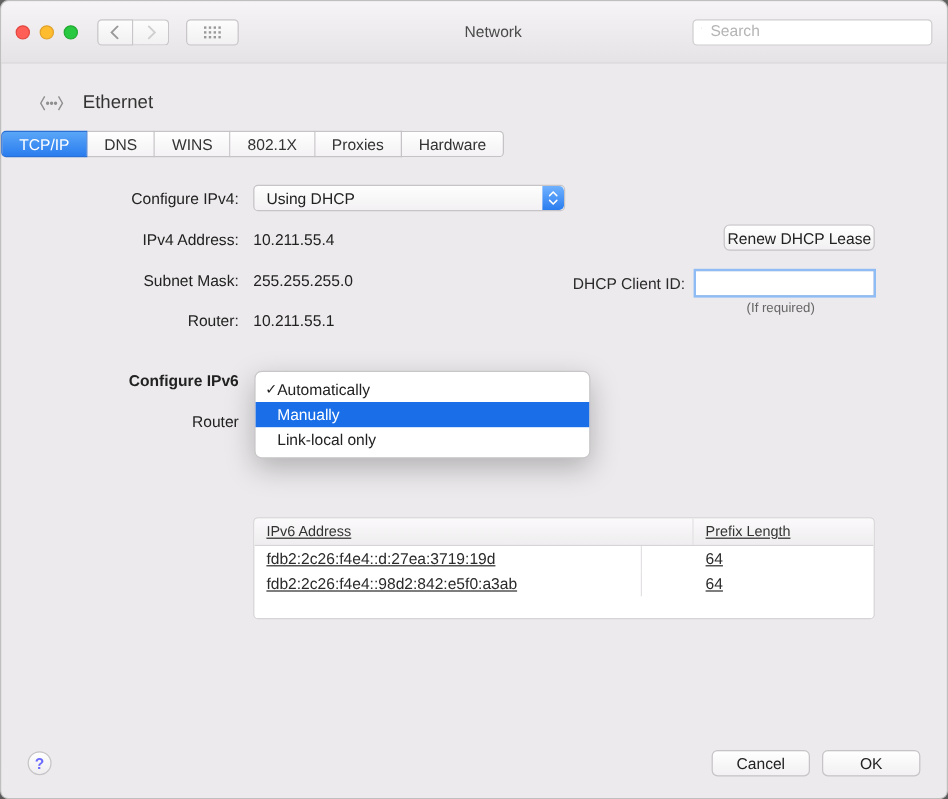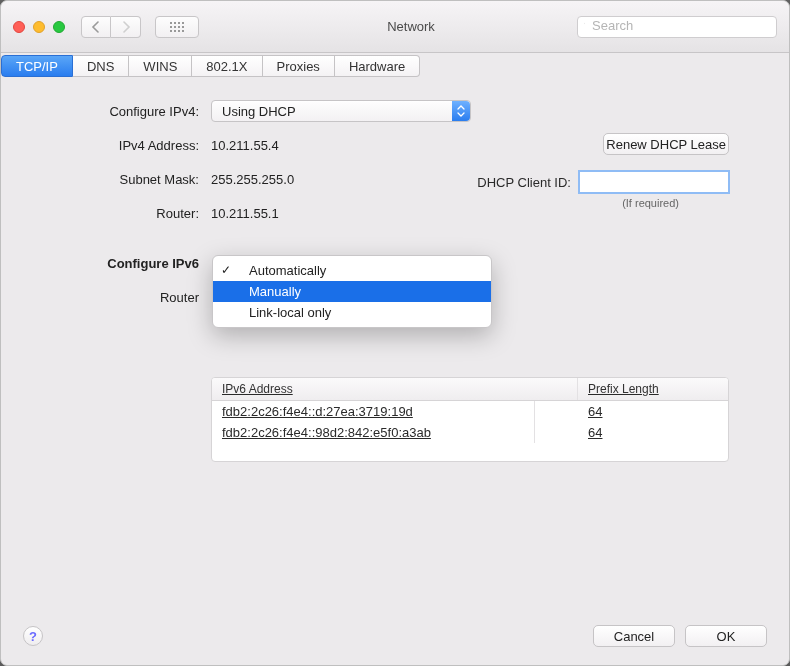--- a/index.html
+++ b/index.html
@@ -168,21 +168,21 @@
     left:211px; top:164px;
     width:280px;
     background:#fff;
     border:1px solid #c8c6c8;
     border-radius:6px;
     box-shadow:0 8px 24px rgba(0,0,0,0.25);
     padding:4px 0;
     z-index:50;
   }
   .menu .item{
-    padding:3px 12px 3px 36px;
+    padding:3px 12px 3px 18px;
     font-size:13px;
     position:relative;
     color:#222;
   }
   .menu .item.checked::before{
     content:"✓"; position:absolute; left:8px; top:3px; font-size:12px;
   }
   .menu .item.hl{
     background:#1a6fe8; color:#fff;
   }
@@ -266,20 +266,34 @@
     <div class="win-title">Network</div>
     <div class="searchwrap">
       <svg width="13" height="13" viewBox="0 0 13 13">
           <circle cx="5.2" cy="5.2" r="4" stroke="#9a9a9a" stroke-width="1.3" fill="none"></circle>
           <line x1="8.2" y1="8.2" x2="12" y2="12" stroke="#9a9a9a" stroke-width="1.3" stroke-linecap="round"></line>
         </svg>
       <input type="text" placeholder="Search" style="">
     </div>
   </div>
 
+  <div class="subheader">
+    <div class="ethicon">
+      <svg width="34" height="22" viewBox="0 0 34 22">
+          <g stroke="#8f8f8f" stroke-width="1.4" fill="none">
+            <path d="M10 4 L6 11 L10 18"></path>
+            <path d="M24 4 L28 11 L24 18"></path>
+            <circle cx="13" cy="11" r="1" fill="#8f8f8f"></circle>
+            <circle cx="17" cy="11" r="1" fill="#8f8f8f"></circle>
+            <circle cx="21" cy="11" r="1" fill="#8f8f8f"></circle>
+          </g>
+        </svg>
+    </div>
+    <h1>Ethernet</h1>
+  </div>
 
   <div class="tabs">
     <div class="tabbar">
       <div class="tab active">TCP/IP</div>
       <div class="tab">DNS</div>
       <div class="tab">WINS</div>
       <div class="tab">802.1X</div>
       <div class="tab">Proxies</div>
       <div class="tab">Hardware</div>
     </div>

